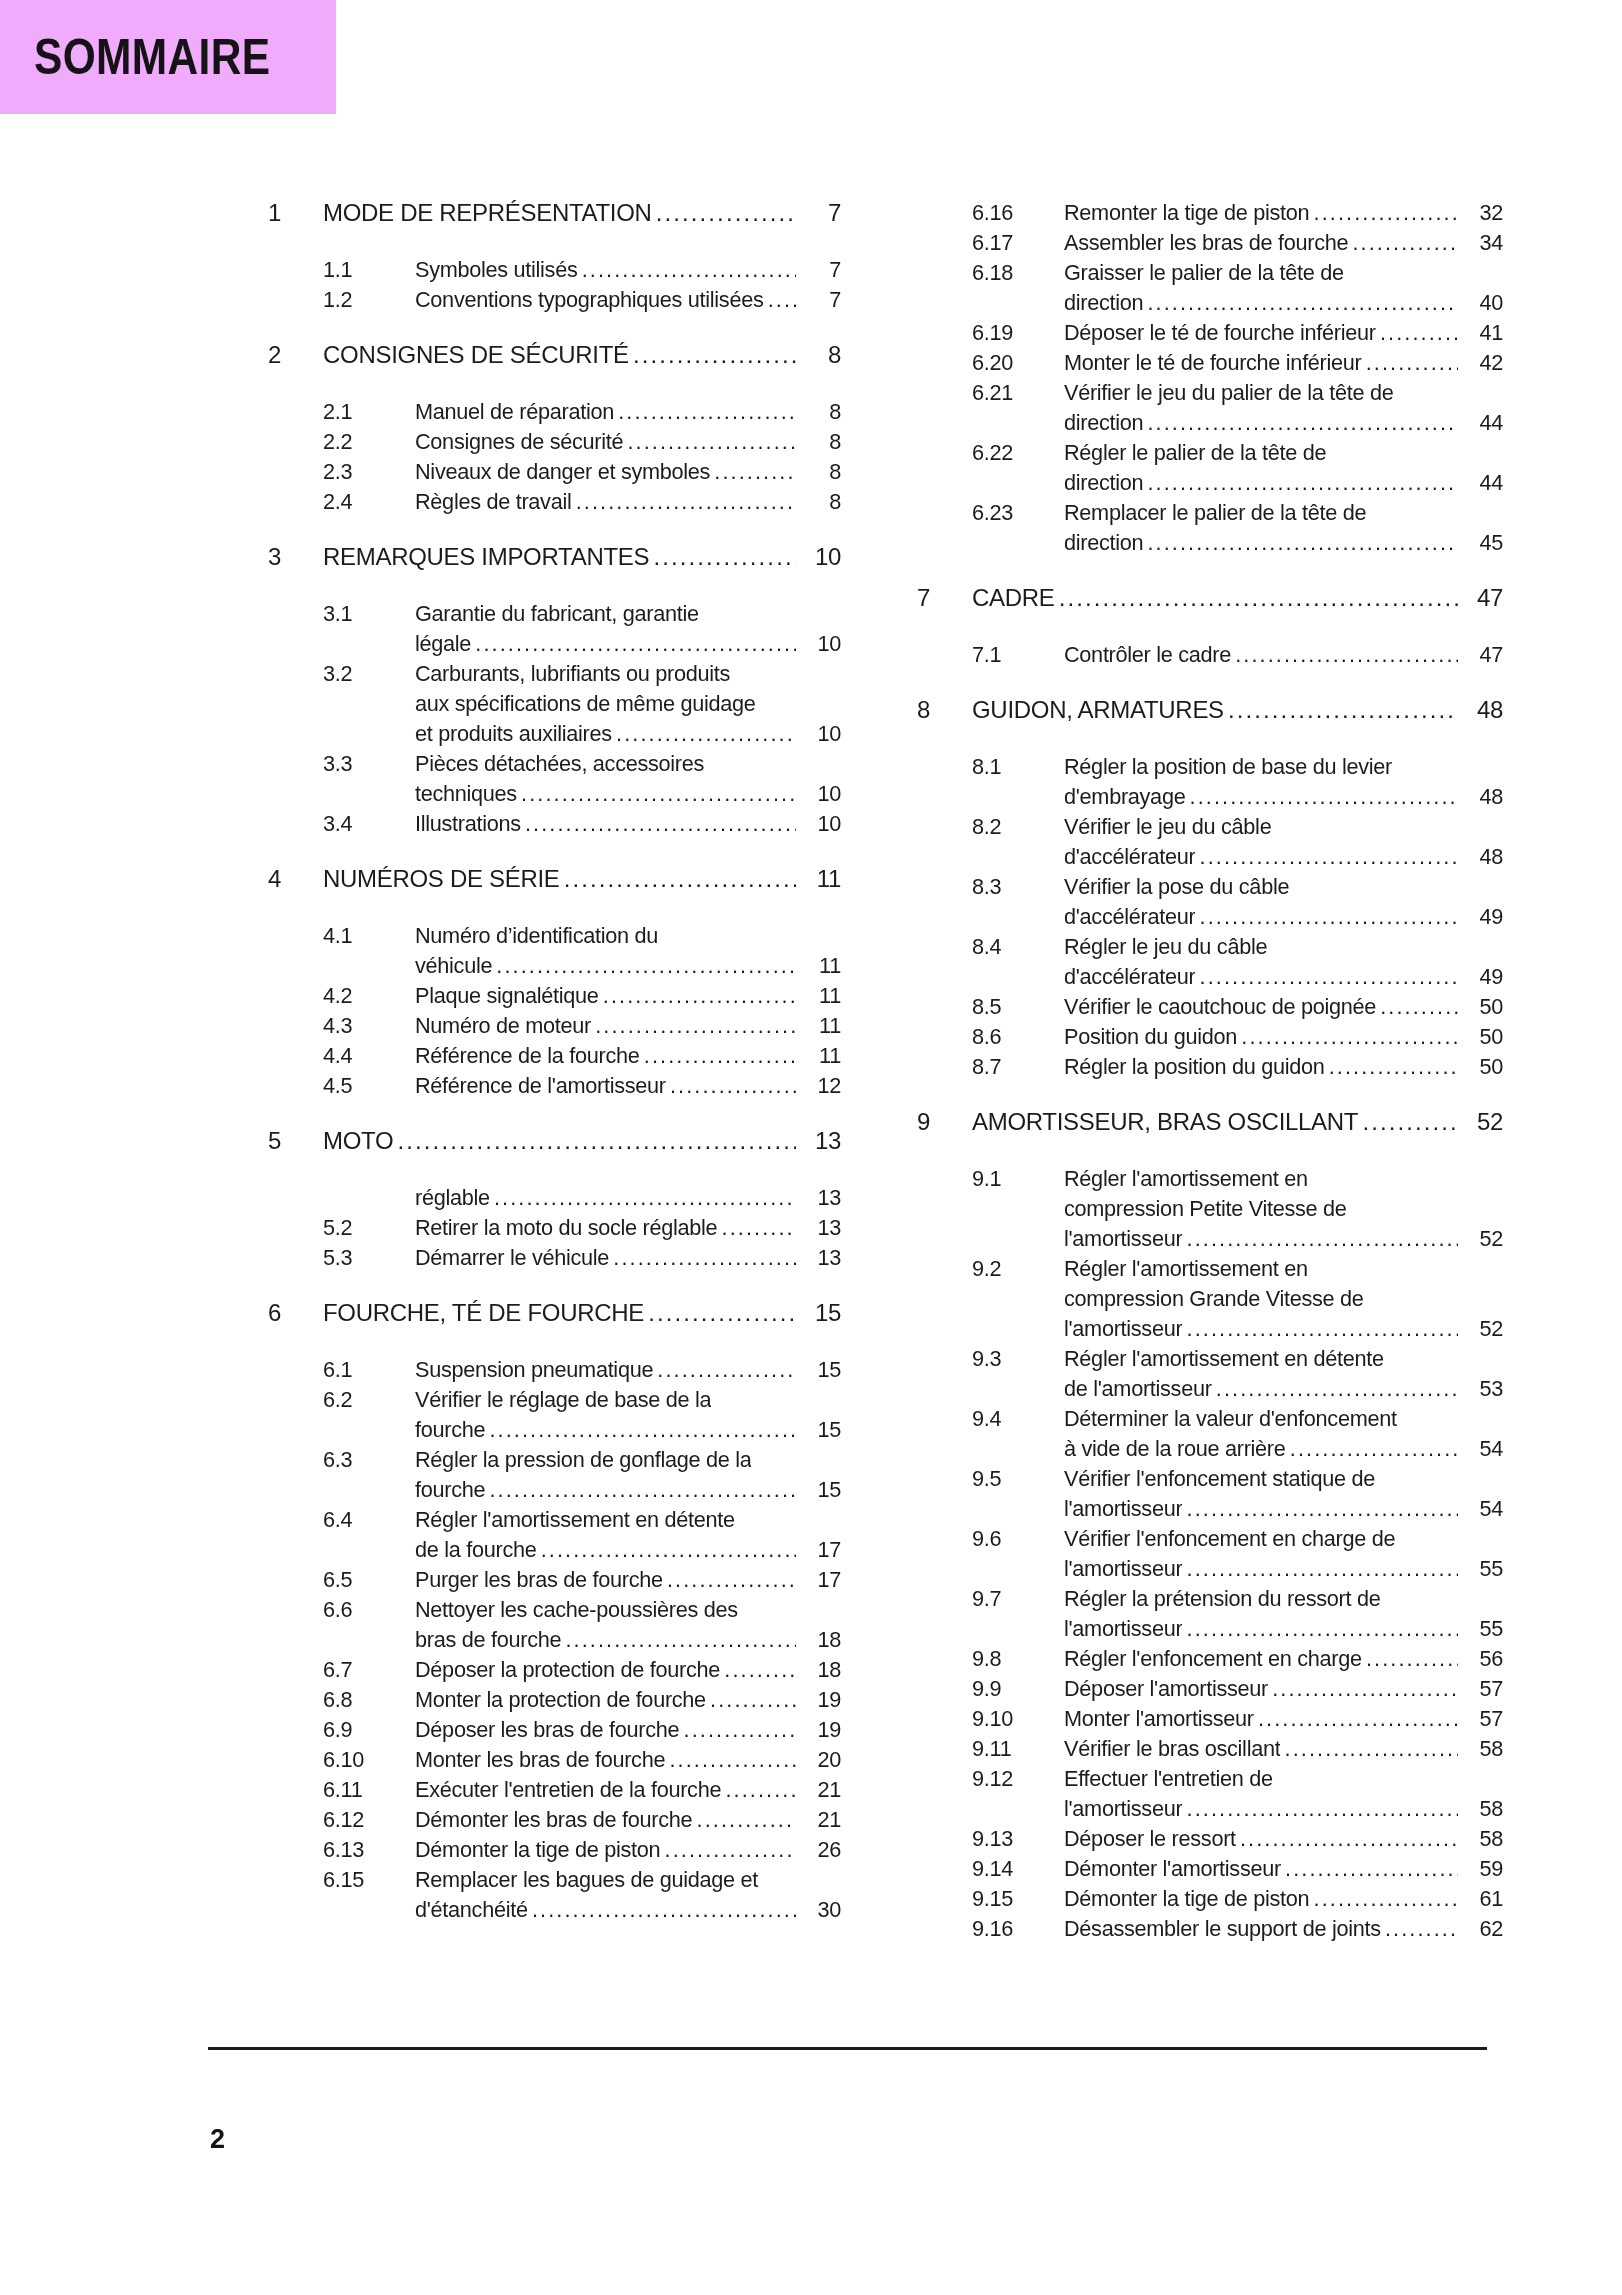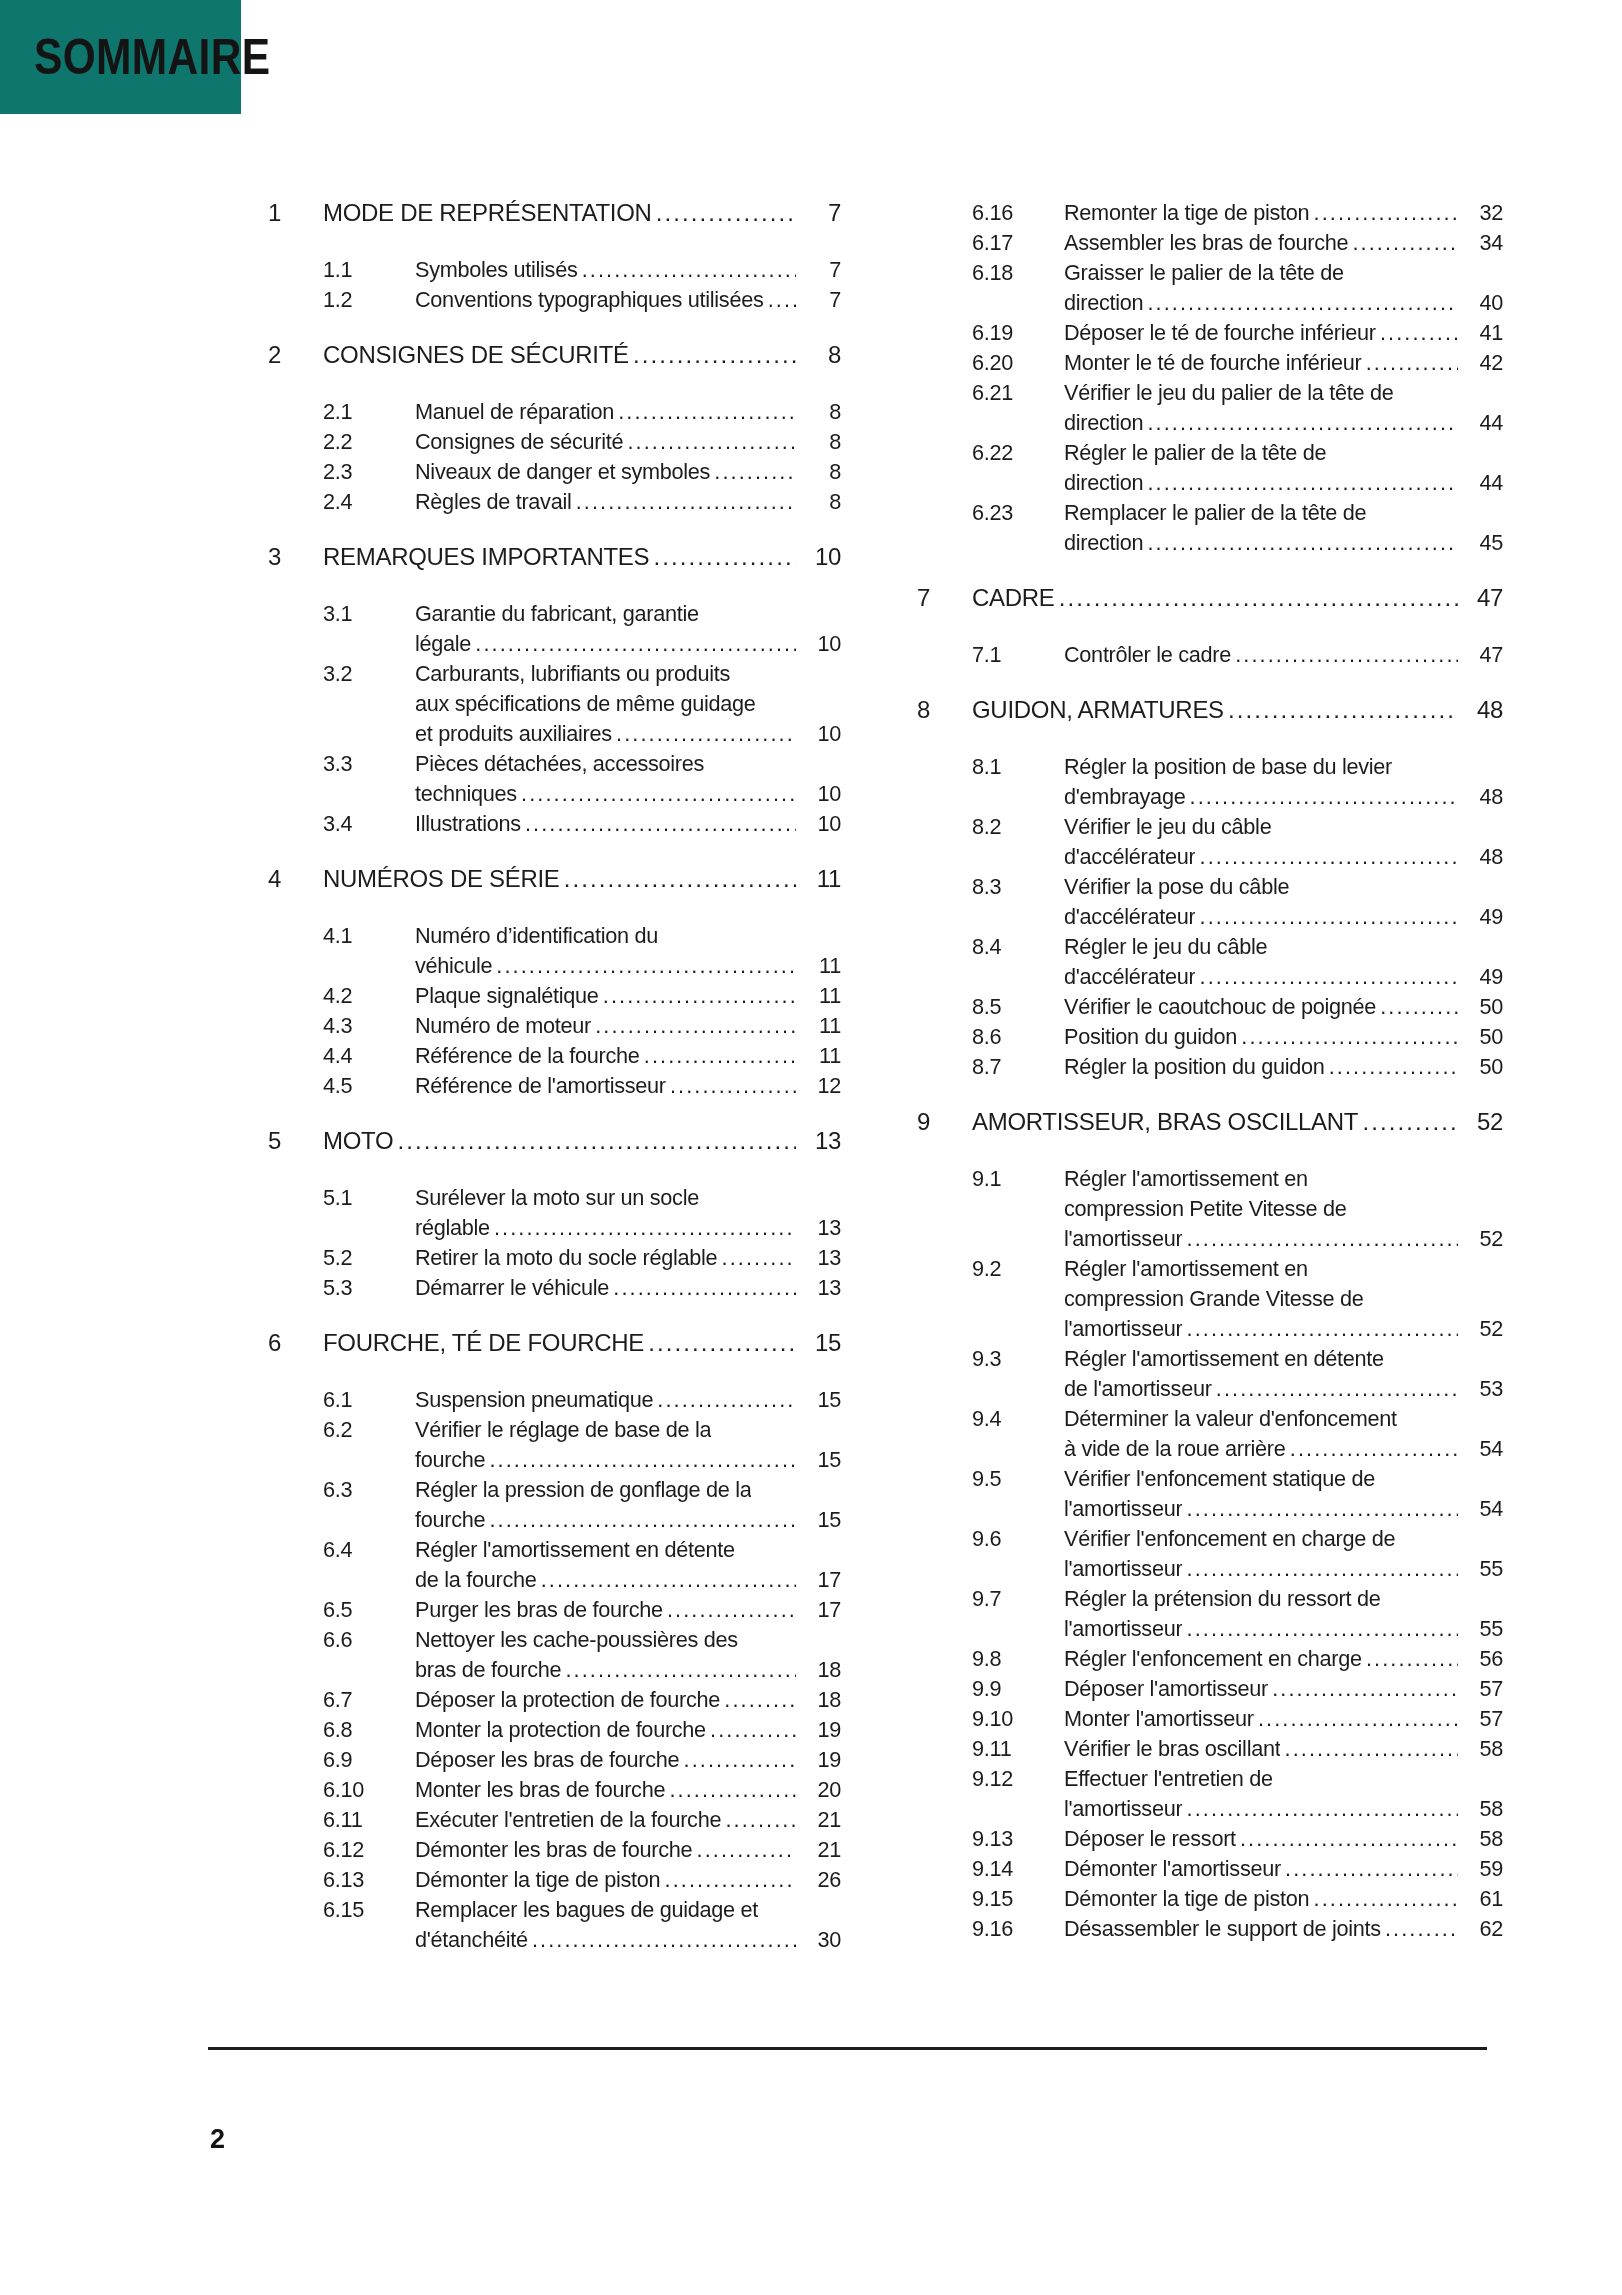--- a/index.html
+++ b/index.html
@@ -10,23 +10,23 @@
     font-family: "Liberation Sans", sans-serif;
     color: #1c1c1e;
     position: relative;
     overflow: hidden;
   }
 
   
   .header-box {
     position: absolute;
     left: 0; top: 0;
-    width: 241px;
+    width: 336px;
     height: 114px;
-    background: #0f766e;
+    background: #f0abfc;
     display: flex;
     align-items: center;
   }
   .header-title {
     font-size: 50px;
     font-weight: bold;
     color: #141414;
     padding-left: 40px;
     transform: scaleX(0.85);
     transform-origin: left center;
@@ -278,24 +278,20 @@
       </div>
       <div class="entry chapter">
         <div class="row">
           <span class="num">5</span>
           <span class="title">MOTO</span>
           <span class="leader"></span>
           <span class="pg">13</span>
         </div>
       </div>
       <div class="entry section">
-        <div class="row">
-          <span class="num">5.1</span>
-          <span class="title">Surélever la moto sur un socle</span>
-        </div>
         <div class="row cont">
           <span class="title">réglable</span>
           <span class="leader"></span>
           <span class="pg">13</span>
         </div>
       </div>
       <div class="entry section">
         <div class="row">
           <span class="num">5.2</span>
           <span class="title">Retirer la moto du socle réglable</span>

